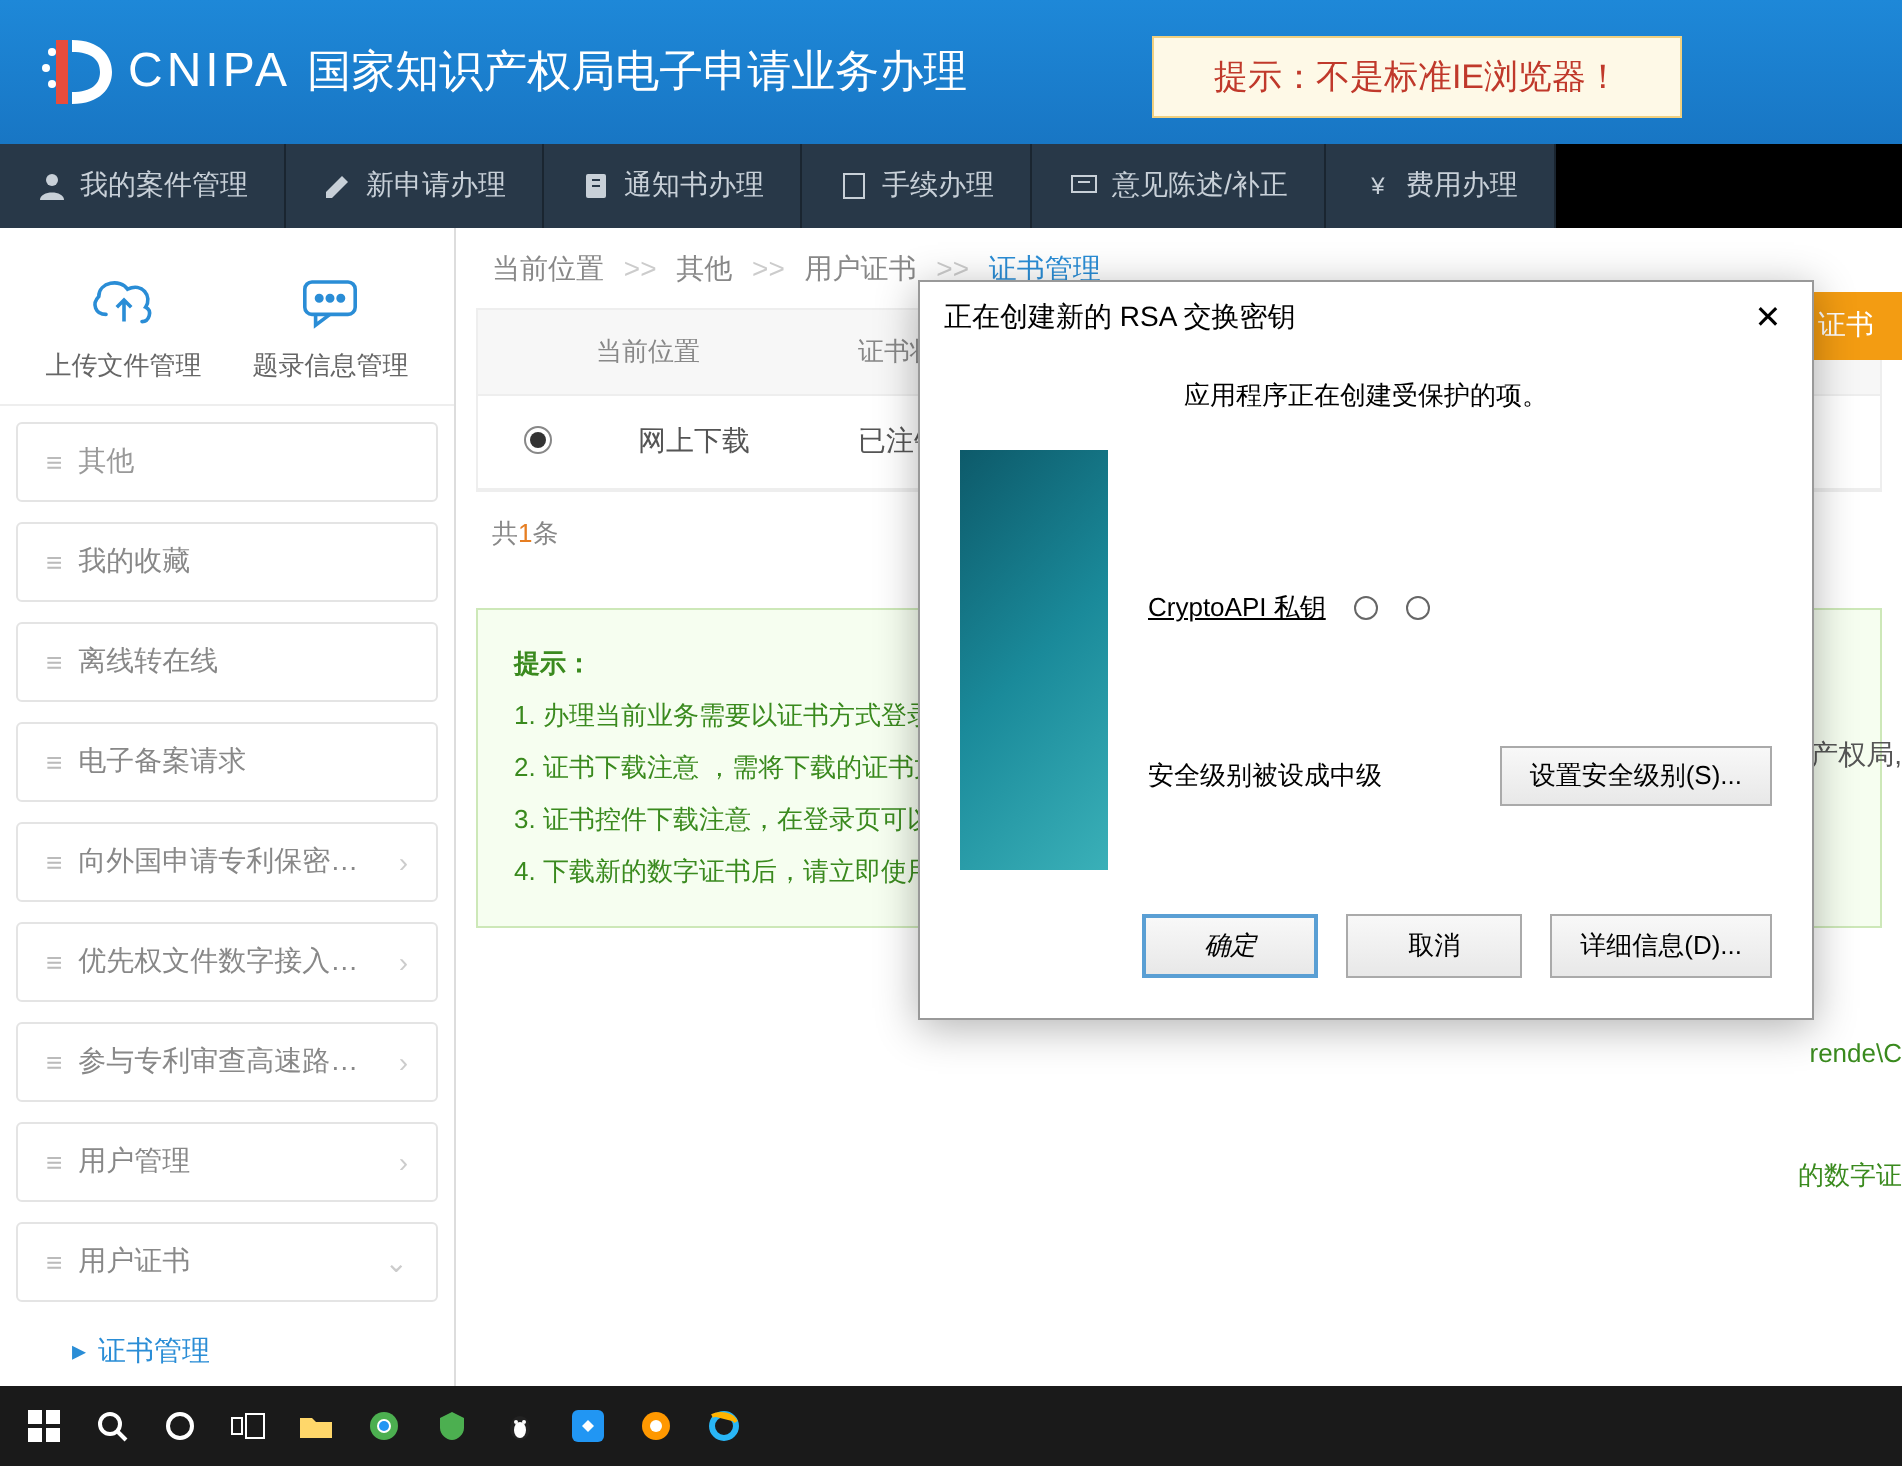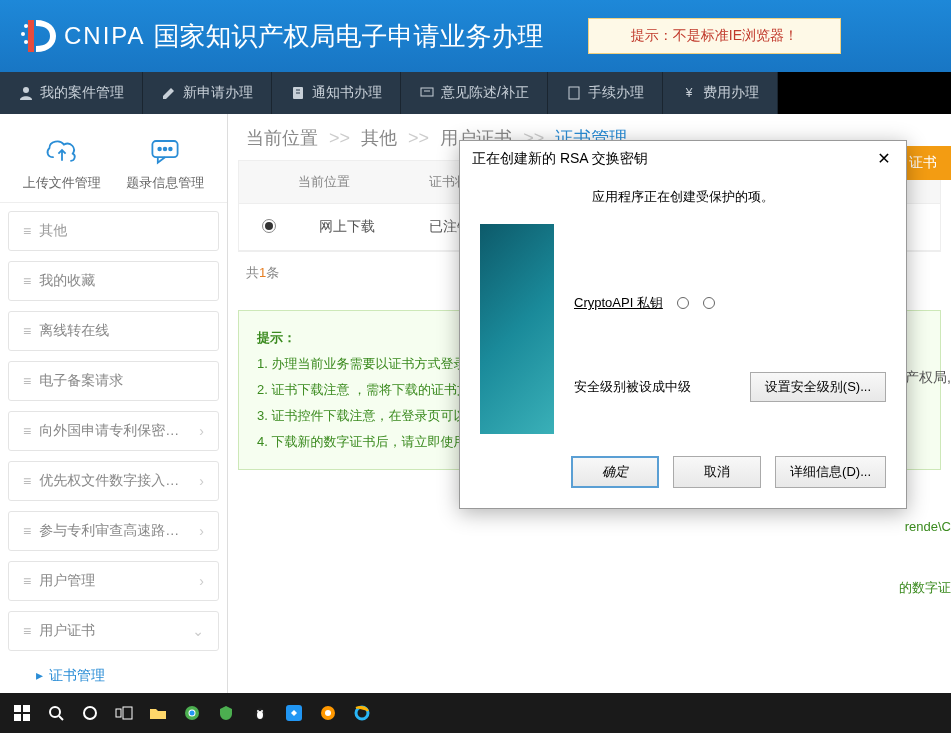--- a/index.html
+++ b/index.html
@@ -2,22 +2,22 @@
 <html><head>
 <meta charset="utf-8">
 <style>
 * { margin: 0; padding: 0; box-sizing: border-box; font-family: "Microsoft YaHei", sans-serif; }
 body { width: 951px; height: 733px; background: #e8e8e8; overflow: hidden; position: relative; }
 
 .header { background: linear-gradient(to bottom, #1e88d8, #1876c4); height: 72px; display: flex; align-items: center; padding: 0 20px; position: relative; }
 .logo-area { display: flex; align-items: center; color: #fff; gap: 4px; }
 .logo-icon { width: 40px; height: 40px; color: #fff; }
 .logo-text { font-size: 24px; font-weight: 300; letter-spacing: 2px; }
-.header-title { color: #fff; font-size: 26px; margin-left: 8px; }
-.alert-box { position: absolute; right: 110px; top: 18px; background: #fef9e7; border: 1px solid #f0d080; padding: 8px 42px; font-size: 14px; color: #333; }
+.header-title { color: #fff; font-size: 22px; margin-left: 8px; }
+.alert-box { position: absolute; right: 110px; top: 18px; background: #fef9e7; border: 1px solid #f0d080; padding: 8px 30px; font-size: 17px; color: #333; }
 .alert-box span { color: #c0392b; }
 
 .nav-bar { background: #2c3e50; background: #34495e; height: 42px; display: flex; align-items: stretch; }
 .nav-bar { background: #283848; }
 .nav-item { color: #c8d0d8; display: flex; align-items: center; padding: 0 18px; gap: 6px; font-size: 14px; cursor: pointer; border-right: 1px solid #1a2530; }
 .nav-icon { width: 16px; height: 16px; fill: currentColor; }
 .nav-spacer { flex: 1; background: #000; }
 
 .body-area { display: flex; height: calc(100% - 72px - 42px - 40px); }
 
@@ -28,21 +28,21 @@
 
 .sidebar-list { flex: 1; overflow-y: auto; padding: 8px; }
 .sidebar-group { border: 1px solid #e4e4e4; border-radius: 3px; padding: 10px 14px; margin-bottom: 10px; display: flex; align-items: center; gap: 8px; color: #888; font-size: 14px; cursor: pointer; }
 .sidebar-group .bars { color: #bbb; }
 .sidebar-group .arrow { margin-left: auto; color: #ccc; }
 .sidebar-group.header-group { color: #999; }
 .sidebar-sub { padding: 6px 14px 6px 28px; color: #2a8dd6; font-size: 14px; cursor: pointer; }
 .sidebar-sub::before { content: "▸"; margin-right: 6px; }
 
 .main { flex: 1; background: #fff; padding: 12px 0 0 0; position: relative; overflow: hidden; }
-.breadcrumb { padding: 0 18px 10px; font-size: 18px; color: #888; }
+.breadcrumb { padding: 0 18px 10px; font-size: 14px; color: #888; }
 .breadcrumb .sep { color: #ccc; margin: 0 6px; }
 .breadcrumb a { color: #888; text-decoration: none; }
 .breadcrumb .current { color: #2a8dd6; }
 
 .content-card { margin: 0 10px; border: 1px solid #eee; }
 .table-header { display: flex; background: #f7f7f7; border-bottom: 1px solid #eee; font-size: 13px; color: #888; }
 .table-header > div { padding: 12px 20px; }
 .th1 { width: 170px; text-align: center; }
 .th2 { width: 120px; }
 .table-row { display: flex; align-items: center; border-bottom: 1px solid #eee; font-size: 14px; color: #555; }
@@ -120,30 +120,30 @@
   <div class="nav-item">
       <svg class="nav-icon" viewBox="0 0 16 16">
         <rect x="3" y="2" width="10" height="12" rx="1"></rect>
         <line x1="6" y1="5" x2="10" y2="5" stroke="#283848"></line>
         <line x1="6" y1="8" x2="10" y2="8" stroke="#283848"></line>
       </svg>
       <span>通知书办理</span>
     </div>
   <div class="nav-item">
       <svg class="nav-icon" viewBox="0 0 16 16">
+        <rect x="3" y="2" width="10" height="12" fill="none" stroke="currentColor"></rect>
+      </svg>
+      <span>手续办理</span>
+    </div>
+  <div class="nav-item">
+      <svg class="nav-icon" viewBox="0 0 16 16">
         <rect x="2" y="3" width="12" height="8" fill="none" stroke="currentColor"></rect>
         <line x1="5" y1="6" x2="11" y2="6" stroke="currentColor"></line>
       </svg>
       <span>意见陈述/补正</span>
-    </div>
-  <div class="nav-item">
-      <svg class="nav-icon" viewBox="0 0 16 16">
-        <rect x="3" y="2" width="10" height="12" fill="none" stroke="currentColor"></rect>
-      </svg>
-      <span>手续办理</span>
     </div>
   <div class="nav-item">
       <svg class="nav-icon" viewBox="0 0 16 16">
         <text x="8" y="12" text-anchor="middle" font-size="12" fill="currentColor">¥</text>
       </svg>
       <span>费用办理</span>
     </div>
   <div class="nav-spacer"></div>
 </div>
 

